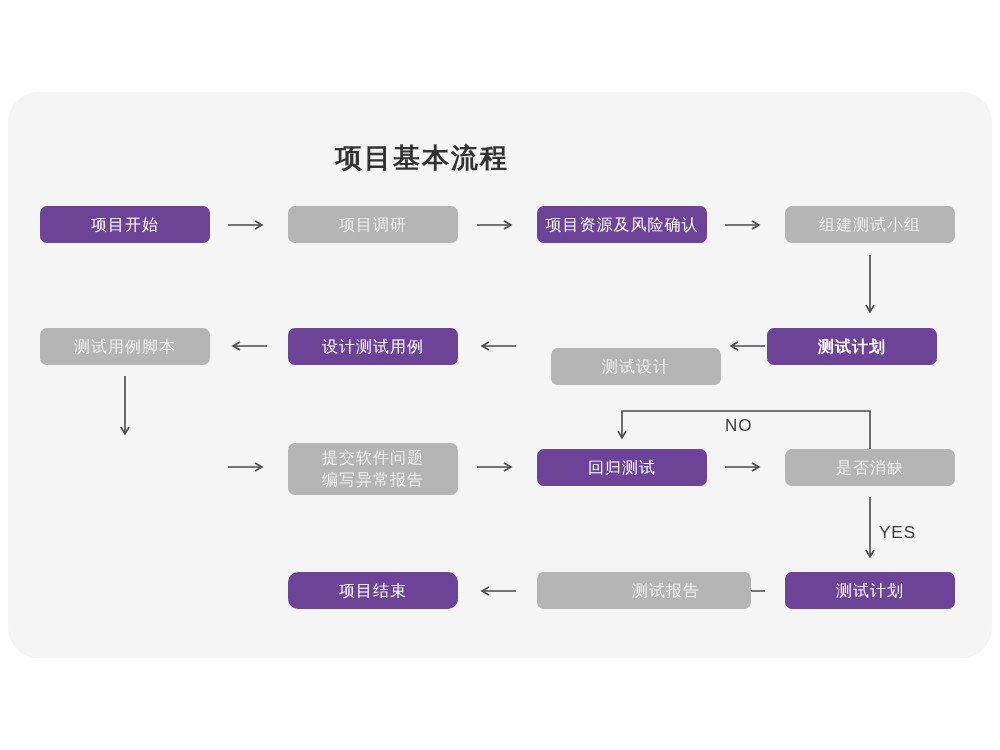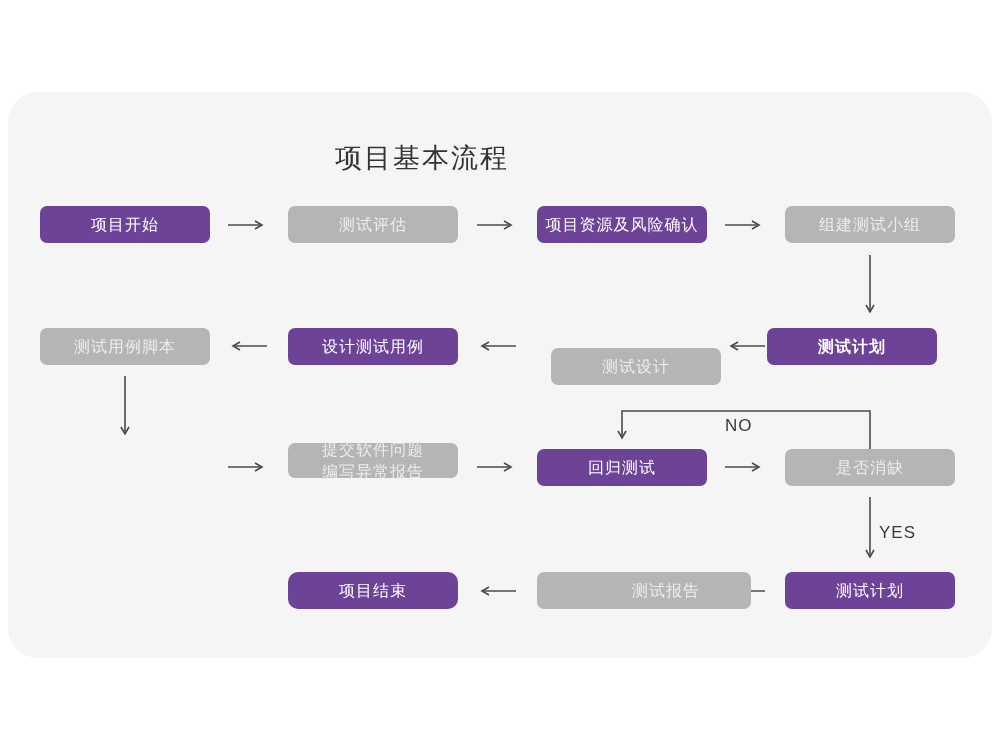--- a/index.html
+++ b/index.html
@@ -23,21 +23,21 @@
     background: var(--card_bg, #f5f5f5);
     border-radius: 30px;
   }
   .title {
     position: absolute;
     left: 0;
     top: 140px;
     width: 844px;
     text-align: center;
     font-size: 27px;
-    font-weight: 400;
+    font-weight: 700;
     letter-spacing: 2px;
     color: var(--title_color, #333333);
   }
   .node {
     position: absolute;
     width: 170px;
     height: 37px;
     border-radius: 7px;
     display: flex;
     flex-direction: column;
@@ -49,21 +49,21 @@
     line-height: 22px;
   }
   .node.purple {
     background: var(--node_purple, #6d4398);
     color: var(--node_text_purple, #ffffff);
   }
   .node.gray {
     background: var(--node_gray, #b5b5b5);
     color: var(--node_text_gray, #ededed);
   }
-  .node.tall { height: 35px; align-items: center; }
+  .node.tall { height: 52px; align-items: center; }
   .arrow-layer {
     position: absolute;
     left: 0;
     top: 0;
     width: 1000px;
     height: 750px;
     pointer-events: none;
   }
   .arrow-layer line, .arrow-layer polyline {
     stroke: var(--arrow_color, #4a4a4a);
@@ -116,21 +116,21 @@
 
     <polyline points="870,449 870,411 622,411 622,438" marker-end="url(#ah)"></polyline>
 
     <line x1="870" y1="497" x2="870" y2="557" marker-end="url(#ah)"></line>
 
     <line x1="765" y1="591" x2="731" y2="591" marker-end="url(#ah)"></line>
     <line x1="516" y1="591" x2="482" y2="591" marker-end="url(#ah)"></line>
   </svg>
 
   <div class="node purple" style="left:40px;  top:206px;">项目开始</div>
-  <div class="node gray" style="left:288px; top:206px;">测试评估</div>
+  <div class="node gray" style="left:288px; top:206px;">项目调研</div>
   <div class="node purple" style="left:537px; top:206px;">项目资源及风险确认</div>
   <div class="node gray" style="left:785px; top:206px;">组建测试小组</div>
 
   <div class="node purple" style="left:767px; top:328px;font-weight:bold;">测试计划</div>
   <div class="node gray" style="left:537px; top:348px;margin-left:14px;">测试设计</div>
   <div class="node purple" style="left:288px; top:328px;">设计测试用例</div>
   <div class="node gray" style="left:40px;  top:328px;">测试用例脚本</div>
 
   <div class="node gray tall" style="left:288px; top:443px;">
     <div>提交软件问题</div>

